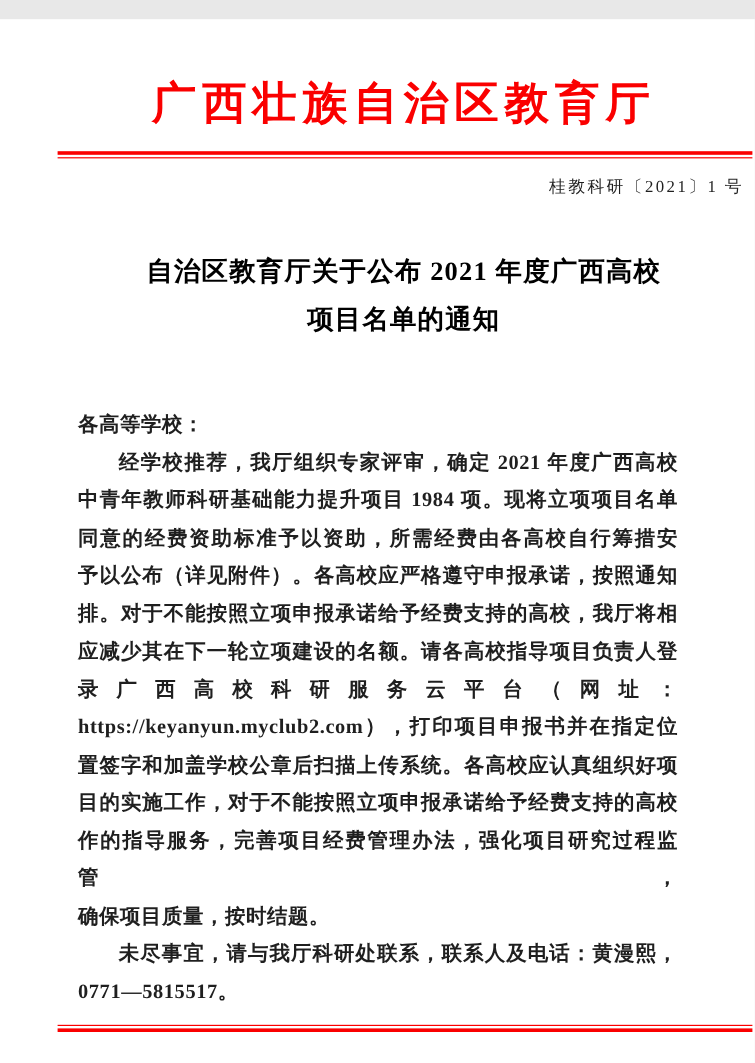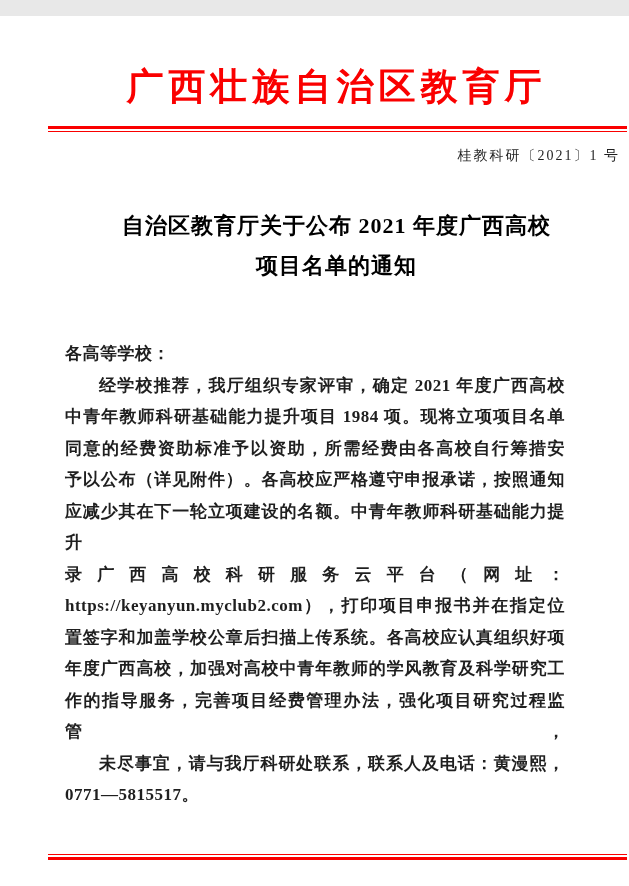--- a/index.html
+++ b/index.html
@@ -106,26 +106,28 @@
     <div>自治区教育厅关于公布 2021 年度广西高校</div>
     <div>项目名单的通知</div>
   </div>
 
   <div class="body-text">
       <div class="line">各高等学校：</div>
       <div class="line indent justify">经学校推荐，我厅组织专家评审，确定 2021 年度广西高校</div>
       <div class="line justify">中青年教师科研基础能力提升项目 1984 项。现将立项项目名单</div>
       <div class="line justify">同意的经费资助标准予以资助，所需经费由各高校自行筹措安</div>
       <div class="line justify">予以公布（详见附件）。各高校应严格遵守申报承诺，按照通知</div>
-      <div class="line justify">应减少其在下一轮立项建设的名额。中青年教师科研基础能力提升</div>
+      <div class="line justify">排。对于不能按照立项申报承诺给予经费支持的高校，我厅将相</div>
+      <div class="line justify">应减少其在下一轮立项建设的名额。请各高校指导项目负责人登</div>
       <div class="line justify">录广西高校科研服务云平台（网址：</div>
       <div class="line justify">https://keyanyun.myclub2.com），打印项目申报书并在指定位</div>
       <div class="line justify">置签字和加盖学校公章后扫描上传系统。各高校应认真组织好项</div>
-      <div class="line justify">年度广西高校，加强对高校中青年教师的学风教育及科学研究工</div>
+      <div class="line justify">目的实施工作，对于不能按照立项申报承诺给予经费支持的高校</div>
       <div class="line justify">作的指导服务，完善项目经费管理办法，强化项目研究过程监管，</div>
+      <div class="line">确保项目质量，按时结题。</div>
       <div class="line indent justify">未尽事宜，请与我厅科研处联系，联系人及电话：黄漫熙，</div>
       <div class="line">0771—5815517。</div>
     </div>
 
   <div class="rule rule-bottom">
     <div class="thin"></div>
     <div class="thick"></div>
   </div>
 
 </div>

